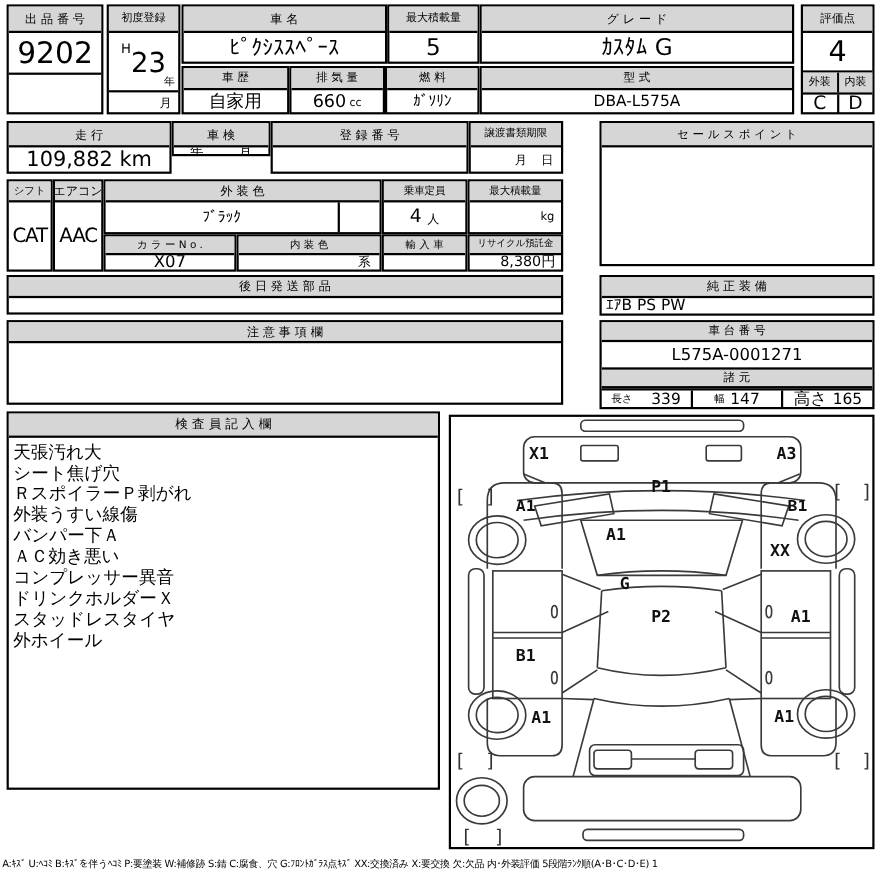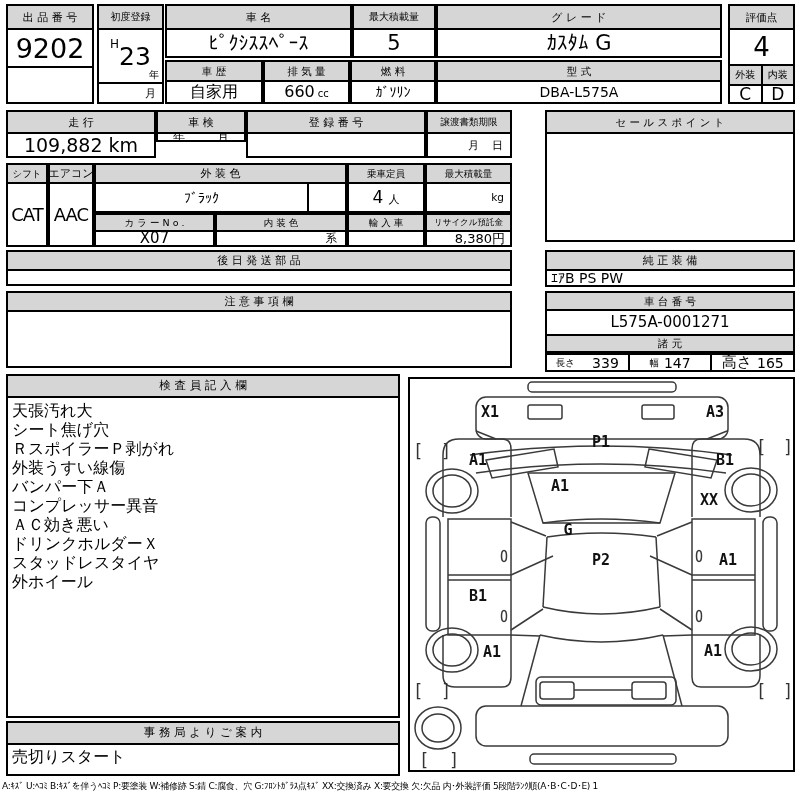--- a/index.html
+++ b/index.html
@@ -207,32 +207,28 @@
   </div>
 
   <div class="box" style="left:6px;top:374px;width:394px;height:344px">
     <div class="hd" style="height:20px;font-size:11.5px">検 査 員 記 入 欄</div>
     <div class="notesList">
         <div>天張汚れ大</div>
         <div>シート焦げ穴</div>
         <div>ＲスポイラーＰ剥がれ</div>
         <div>外装うすい線傷</div>
         <div>バンパー下Ａ</div>
+        <div>ＡＣ効き悪い</div>
         <div>コンプレッサー異音</div>
-        <div>ＡＣ効き悪い</div>
         <div>ドリンクホルダーＸ</div>
         <div>スタッドレスタイヤ</div>
         <div>外ホイール</div>
       </div>
   </div>
 
-  <div class="box" style="left:6px;top:721px;width:394px;height:55px">
-    <div class="hd" style="height:20px;font-size:11.5px">事 務 局 よ り ご 案 内</div>
-    <div class="val" style="justify-content:flex-start;align-items:flex-start;padding:4px;font-size:16px">売切りスタート</div>
-  </div>
 
   <div class="box" style="left:408px;top:377px;width:387px;height:395px">
     <svg width="383" height="391" viewBox="0 0 383 391" style="display:block">
       <g fill="none" stroke="#3a3a3a" stroke-width="1.5">
 
         <rect x="118" y="3" width="148" height="10" rx="4"></rect>
         <rect x="66" y="18" width="252" height="42" rx="10"></rect>
         <rect x="118" y="26" width="34" height="14" rx="2"></rect>
         <rect x="232" y="26" width="32" height="14" rx="2"></rect>
         <path d="M60,76 Q191,58 322,76"></path>

